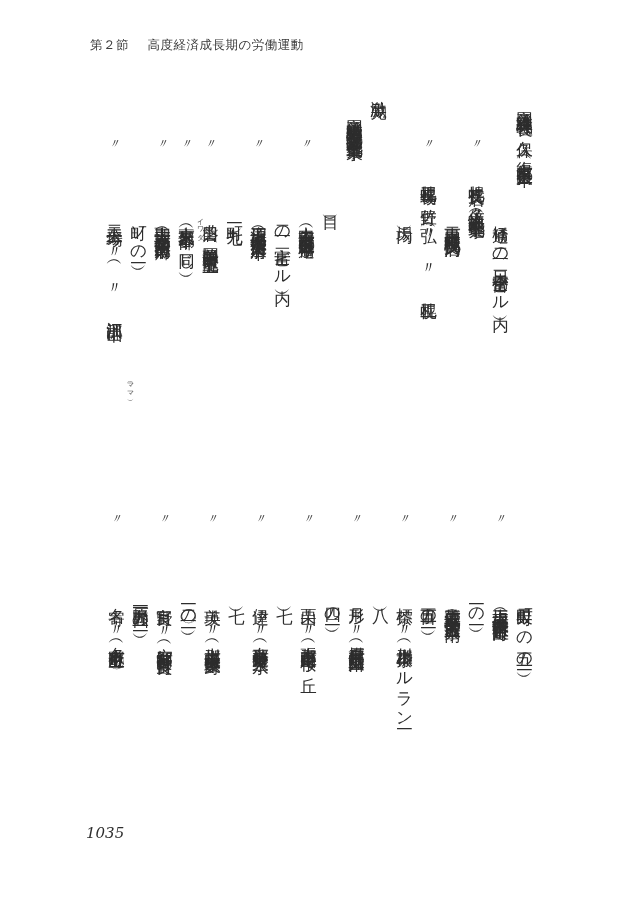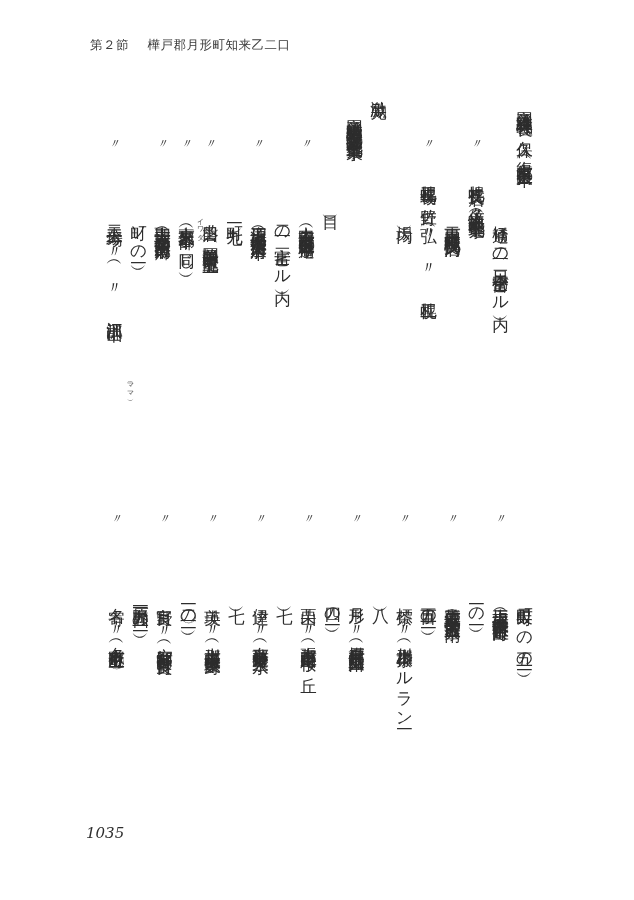--- a/index.html
+++ b/index.html
@@ -25,21 +25,21 @@
   }
   .pagenum {
     position:absolute; left:86px; top:824px; font-size:15px; font-style:italic; color:#2d2d2d;
   }
 </style>
 </head>
 <body>
 
 <div class="header">
   <span class="sec">第２節</span>
-  <span>樺戸郡月形町知来乙二口</span>
+  <span>高度経済成長期の労働運動</span>
 </div>
 
 <div id="upper">
     <div class="col" style="left: 514px; top: 98px;">帝国繊維株式会社々長　久保　復（東京都中央区日本</div>
     <div class="col" style="left: 490px; top: 213px;">橋通り二の三日本橋富士ビル内）</div>
     <div class="ditto" style="left: 466px; top: 135px;">〃</div>
     <div class="col" style="left: 466px; top: 172px;">札幌支店長　佐々木悦太郎（札幌市北七条</div>
     <div class="col" style="left: 442px; top: 213px;">東二丁目帝国繊維札幌支店内）</div>
     <div class="ditto" style="left: 418px; top: 135px;">〃</div>
     <div class="col" style="left: 418px; top: 172px;">札幌工場長　佐野　弘（〃　〃　札幌工</div>

